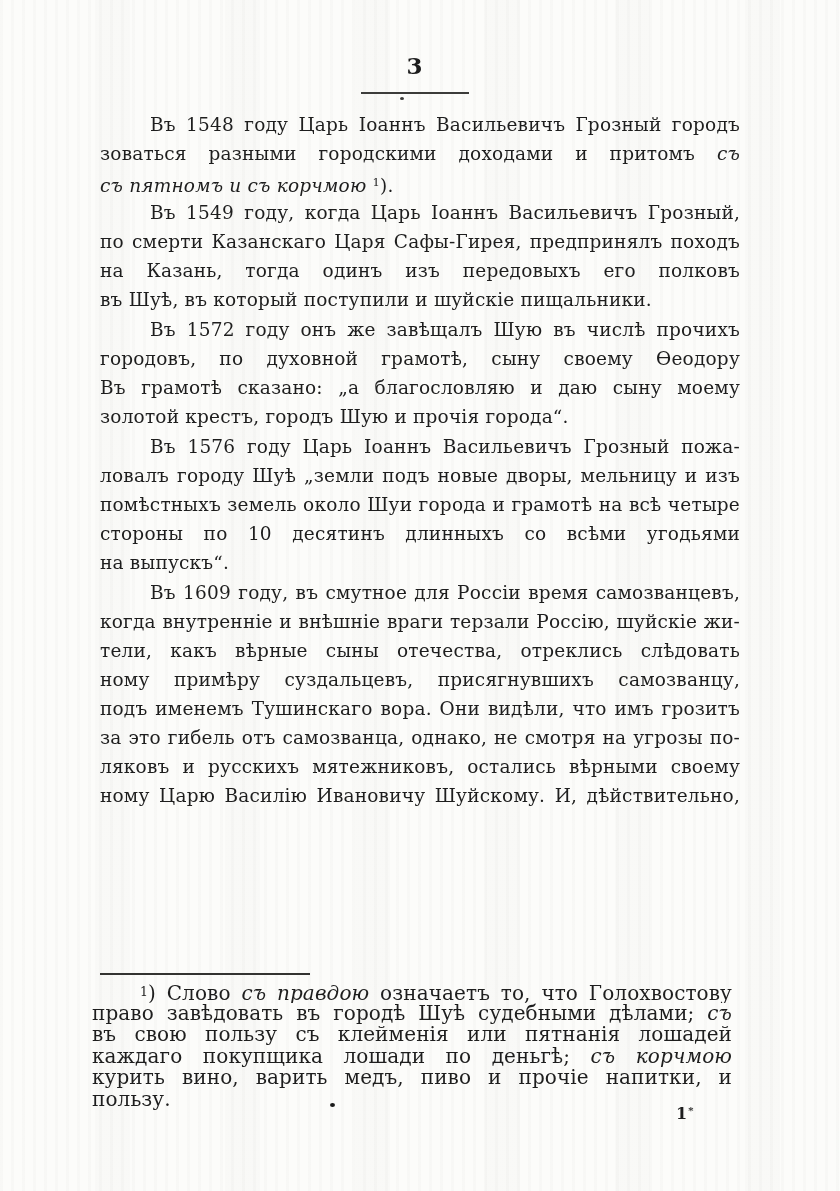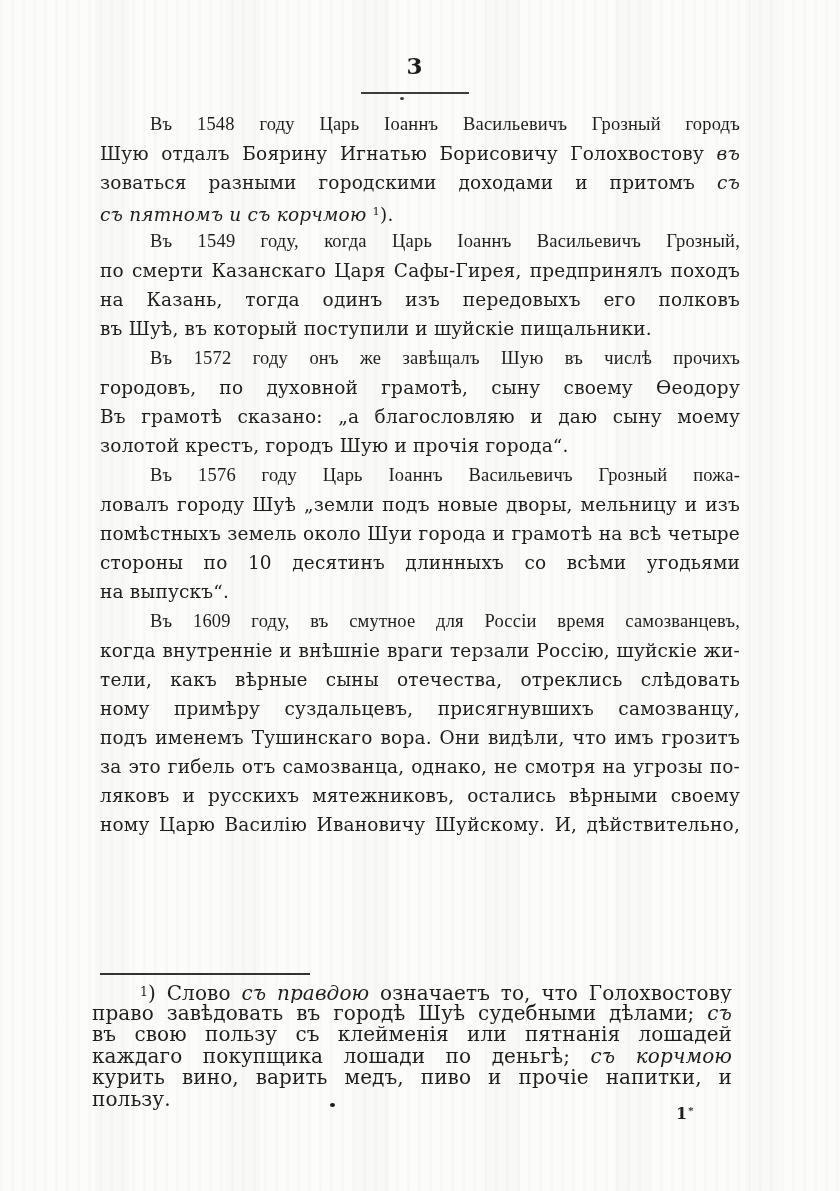--- a/index.html
+++ b/index.html
@@ -51,21 +51,21 @@
   }
   .para + .para { margin-top: 1px; }
   .text-line {
     height: 29px;
     line-height: 29px;
     overflow: hidden;
     text-align: justify;
     text-align-last: justify;
   }
   .text-line.last { text-align-last: left; }
-  .main-text .para .text-line:first-child { padding-left: 50px; font-family: Liberation Serif, serif; }
+  .main-text .para .text-line:first-child { padding-left: 50px; }
 
   .it { font-style: italic; }
   .sup { font-size: 0.62em; vertical-align: 6px; }
 
   .footnote-rule {
     position: absolute;
     top: 973px; left: 100px;
     width: 210px; height: 2px;
     background: #333331;
   }
@@ -102,21 +102,20 @@
 <div class="page">
 
   <div class="page-number">3</div>
 
   <div class="header-rule"></div>
   <div class="header-dot"></div>
 
   <div class="main-text" id="main-text">
       <div class="para">
         <div class="text-line"><span>Въ 1548 году Царь Іоаннъ Васильевичъ Грозный городъ</span></div>
-        <div class="text-line"><span>Шую отдалъ Боярину Игнатью Борисовичу Голохвостову </span><span class="it">въ</span></div>
         <div class="text-line"><span>зоваться разными городскими доходами и притомъ </span><span class="it">съ правдою,</span></div>
         <div class="text-line last"><span class="it">съ пятномъ и съ корчмою</span><span> </span><span class="sup">1</span><span>).</span></div>
       </div>
       <div class="para">
         <div class="text-line"><span>Въ 1549 году, когда Царь Іоаннъ Васильевичъ Грозный,</span></div>
         <div class="text-line"><span>по смерти Казанскаго Царя Сафы-Гирея, предпринялъ походъ</span></div>
         <div class="text-line"><span>на Казань, тогда одинъ изъ передовыхъ его полковъ составлялся</span></div>
         <div class="text-line last"><span>въ Шуѣ, въ который поступили и шуйскіе пищальники.</span></div>
       </div>
       <div class="para">

